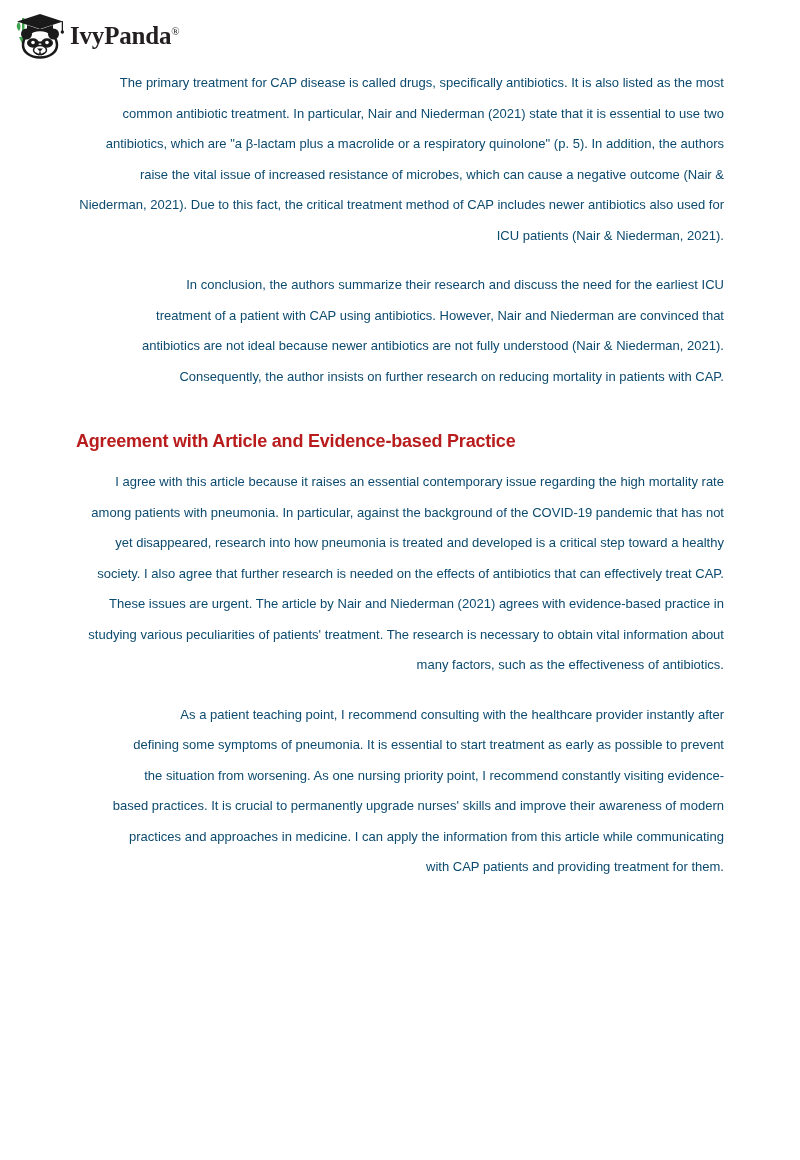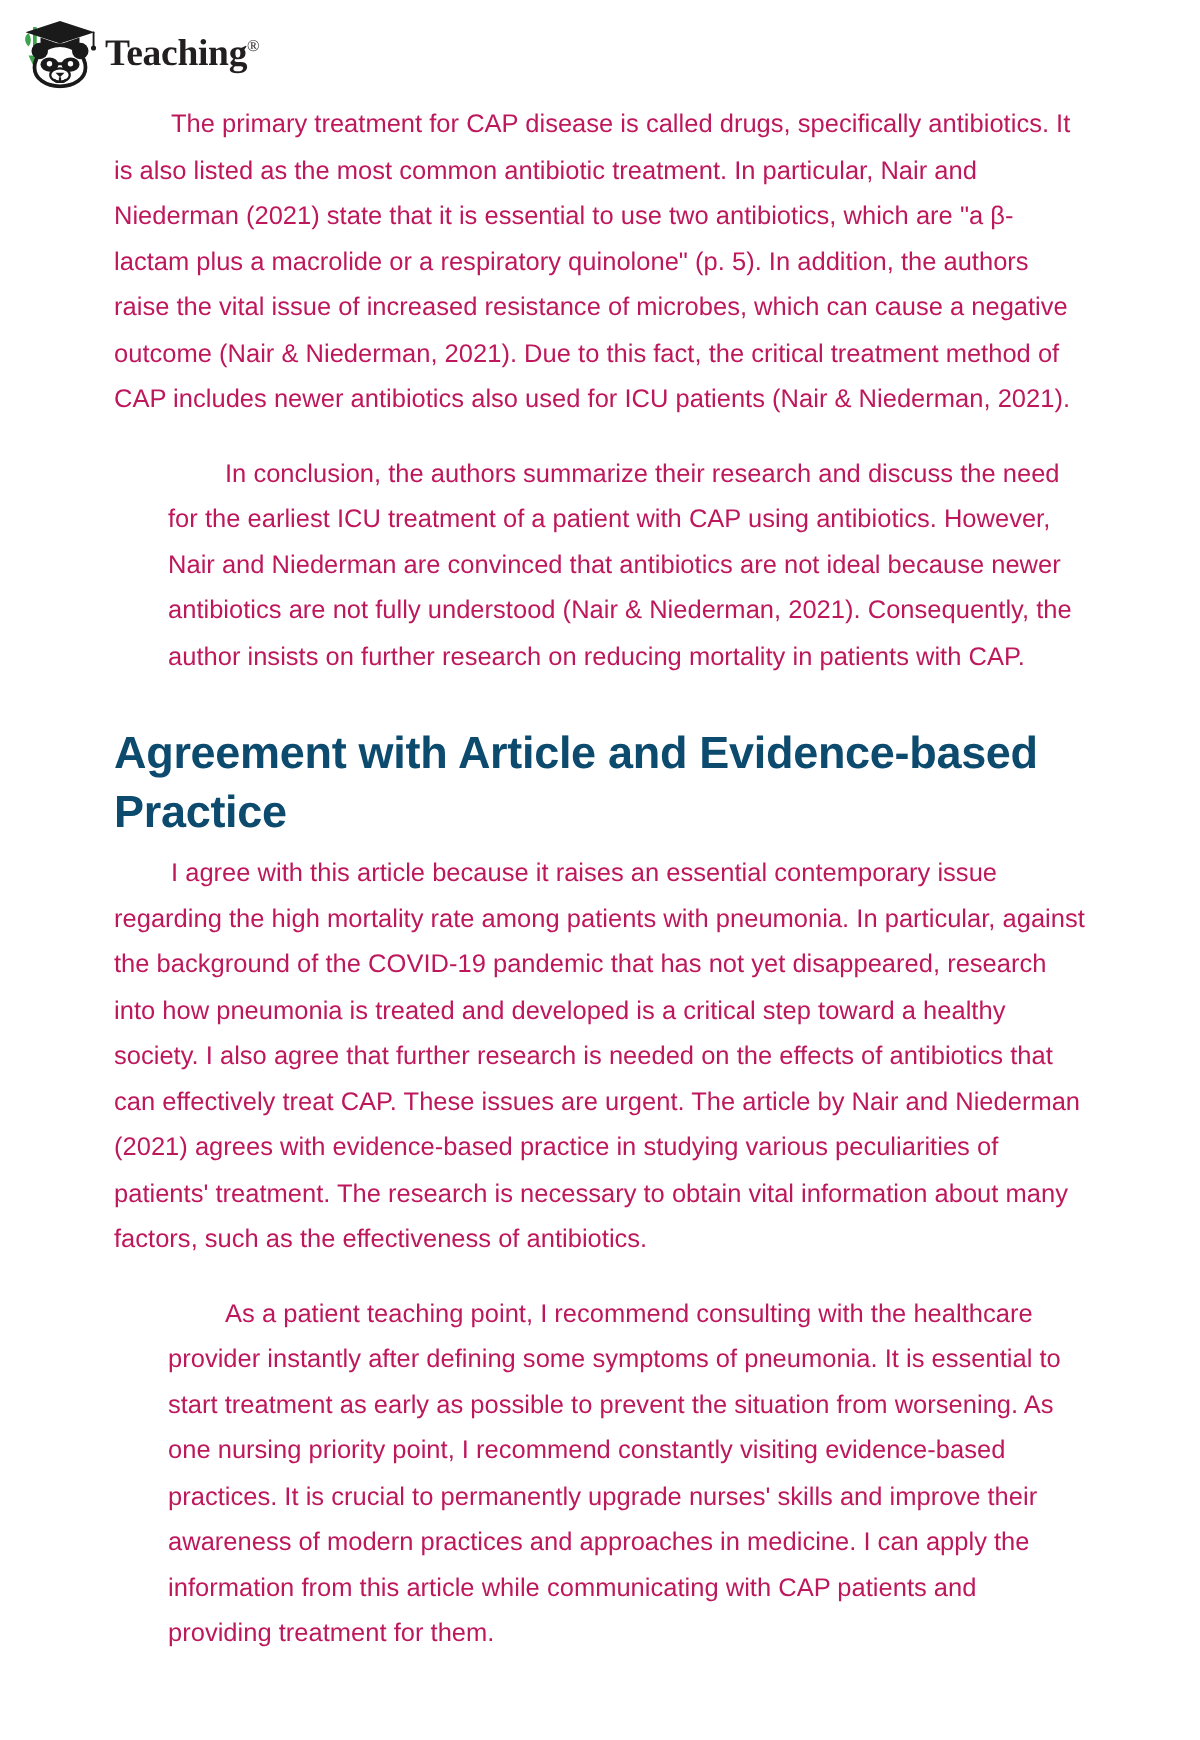--- a/index.html
+++ b/index.html
@@ -86,38 +86,38 @@
   
   .content {
     position: absolute;
     left: 76px;
     top: 68px;
     width: 648px;
   }
 
   p.para {
     margin: 0 0 0 0;
-    font-size: 17px;
+    font-size: 13px;
     line-height: 30.5px;
-    color: #be185d;
+    color: #0c4a6e;
     text-indent: 38px;
-    text-align: left;
+    text-align: right;
     letter-spacing: 0.01px;
   }
 
   p.para + p.para {
     margin-top: 19px;
     margin-left: 36px;
   }
 
   h2.section-heading {
-    font-size: 30px;
+    font-size: 18px;
     line-height: 39px;
     font-weight: bold;
-    color: #0c4a6e;
+    color: #b91c1c;
     margin: 30px 0 6px 0;
     letter-spacing: -0.2px;
   }
 
   h2.section-heading.tight {
     margin-top: 30px;
   }
 
   .heading-block {
     width: 620px;
@@ -180,21 +180,21 @@
             <rect x="48" y="61" width="8" height="4" fill="#1a1a1a"></rect>
 
             <ellipse cx="52" cy="78" rx="13" ry="9" fill="#ffffff" stroke="#1a1a1a" stroke-width="3"></ellipse>
             <path d="M46 75 L58 75 L52 81 Z" fill="#1a1a1a"></path>
             <path d="M52 81 L52 86" stroke="#1a1a1a" stroke-width="3" fill="none"></path>
             <path d="M44 84 C47 88, 50 88, 52 86" stroke="#1a1a1a" stroke-width="3" fill="none"></path>
             <path d="M60 84 C57 88, 54 88, 52 86" stroke="#1a1a1a" stroke-width="3" fill="none"></path>
           </g>
         </svg>
       </span>
-      <span class="brand-name"><span>Teaching</span><span class="reg">®</span></span>
+      <span class="brand-name"><span>IvyPanda</span><span class="reg">®</span></span>
     </div>
 
   </div>
 
   <div class="content">
 
     <p class="para">The primary treatment for CAP disease is called drugs, specifically antibiotics. It is also listed as the most common antibiotic treatment. In particular, Nair and Niederman (2021) state that it is essential to use two antibiotics, which are "a β-lactam plus a macrolide or a respiratory quinolone" (p. 5). In addition, the authors raise the vital issue of increased resistance of microbes, which can cause a negative outcome (Nair &amp; Niederman, 2021). Due to this fact, the critical treatment method of CAP includes newer antibiotics also used for ICU patients (Nair &amp; Niederman, 2021).</p>
 
     <p class="para">In conclusion, the authors summarize their research and discuss the need for the earliest ICU treatment of a patient with CAP using antibiotics. However, Nair and Niederman are convinced that antibiotics are not ideal because newer antibiotics are not fully understood (Nair &amp; Niederman, 2021). Consequently, the author insists on further research on reducing mortality in patients with CAP.</p>
 

